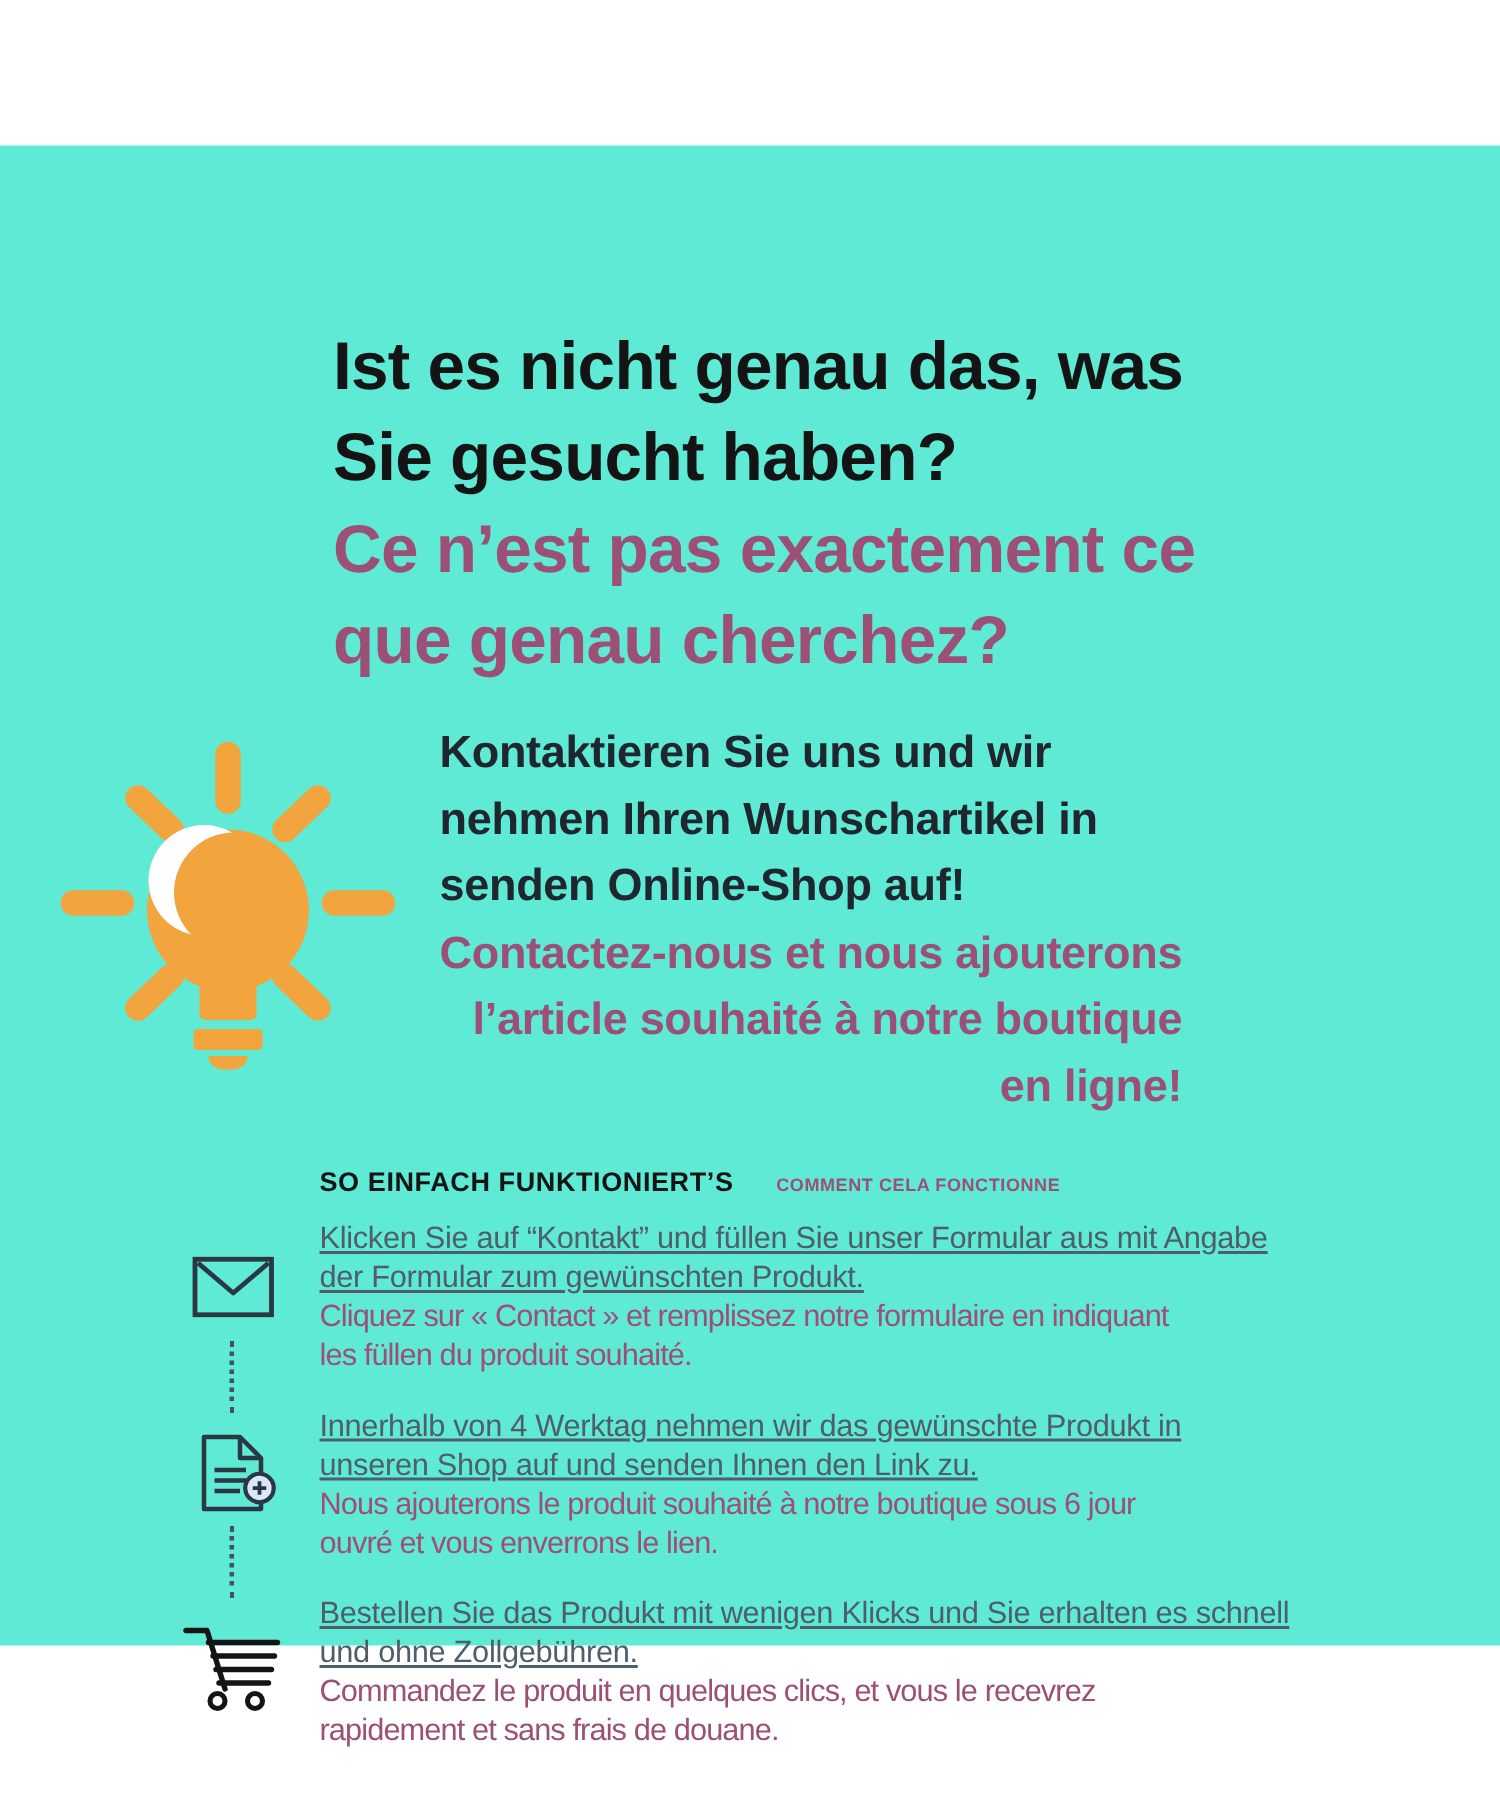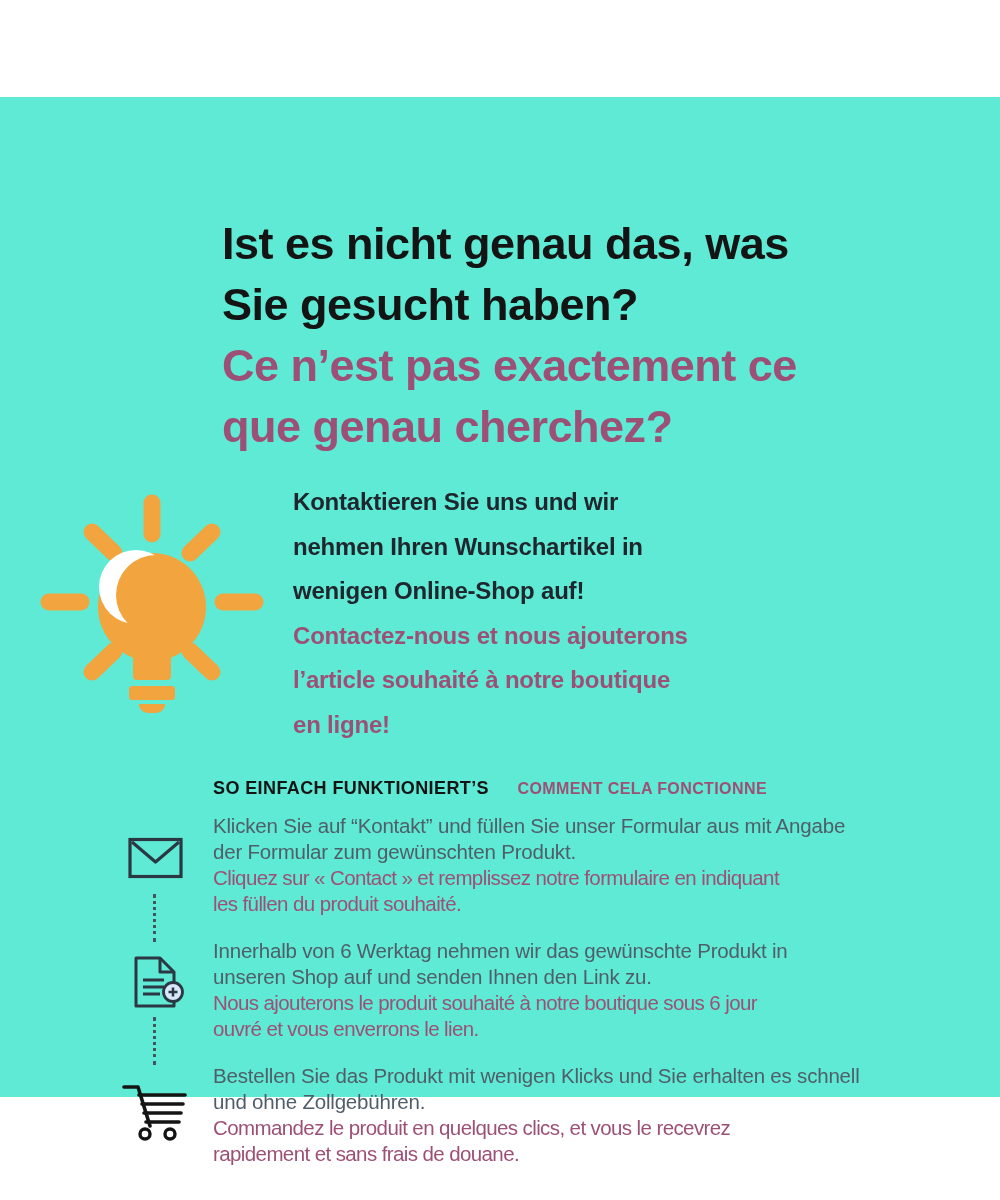--- a/index.html
+++ b/index.html
@@ -34,58 +34,59 @@
   .bulb {
     position: absolute;
     left: 36px; top: 392px;
     width: 232px; height: 232px;
   }
 
   
   .intro {
     position: absolute;
     left: 293px; top: 383px;
-    font-size: 24px;
+    font-size: 30px;
     line-height: 44.5px;
     font-weight: bold;
     letter-spacing: -0.2px;
   }
   .intro .de { color: #20262e; }
-  .intro .fr { color: #9d5076; }
+  .intro .fr { color: #9d5076; text-align: right; }
 
   
   .how-heading {
     position: absolute;
     left: 213px; top: 681px;
     font-weight: bold;
   }
   .how-heading .how-de {
     color: #141414;
     font-size: 18px;
     letter-spacing: 0.4px;
   }
   .how-heading .how-fr {
     color: #9d5076;
-    font-size: 16px;
+    font-size: 12px;
     letter-spacing: 0.4px;
     margin-left: 24px;
   }
 
   
   .steps {
     position: absolute;
     left: 213px; top: 716px;
   }
   .step { margin-bottom: 21px; }
   .step .de {
     color: #4f5e6a;
     font-size: 20.5px;
     line-height: 26px;
     font-weight: normal;
     letter-spacing: -0.2px;
+    text-decoration: underline;
   }
   .step .fr {
     color: #9d5076;
     font-size: 20.5px;
     line-height: 26px;
     font-weight: normal;
     letter-spacing: -0.6px;
   }
 
   
@@ -134,21 +135,21 @@
       <rect x="97" y="150" width="38" height="41" rx="4" fill="#f2a53e"></rect>
       <rect x="93" y="197" width="46" height="14" rx="3" fill="#f2a53e"></rect>
       <path d="M103,215 h26 v2 a10,10 0 0 1 -10,7 h-6 a10,10 0 0 1 -10,-7 z" fill="#f2a53e"></path>
     </svg>
   </div>
 
   <div class="intro">
     <div class="de">
       <span class="line">Kontaktieren Sie uns und wir</span>
       <span class="line">nehmen Ihren Wunschartikel in</span>
-      <span class="line">wenigen Online-Shop auf!</span>
+      <span class="line">senden Online-Shop auf!</span>
     </div>
     <div class="fr">
       <span class="line">Contactez-nous et nous ajouterons</span>
       <span class="line">l’article souhaité à notre boutique</span>
       <span class="line">en ligne!</span>
     </div>
   </div>
 
   <div class="how-heading">
     <span class="how-de">SO EINFACH FUNKTIONIERT’S</span>
@@ -201,21 +202,21 @@
         <span class="line">der Formular zum gewünschten Produkt.</span>
       </div>
       <div class="fr">
         <span class="line">Cliquez sur « Contact » et remplissez notre formulaire en indiquant</span>
         <span class="line">les füllen du produit souhaité.</span>
       </div>
     </div>
 
     <div class="step">
       <div class="de">
-        <span class="line">Innerhalb von 6 Werktag nehmen wir das gewünschte Produkt in</span>
+        <span class="line">Innerhalb von 4 Werktag nehmen wir das gewünschte Produkt in</span>
         <span class="line">unseren Shop auf und senden Ihnen den Link zu.</span>
       </div>
       <div class="fr">
         <span class="line">Nous ajouterons le produit souhaité à notre boutique sous 6 jour</span>
         <span class="line">ouvré et vous enverrons le lien.</span>
       </div>
     </div>
 
     <div class="step">
       <div class="de">

